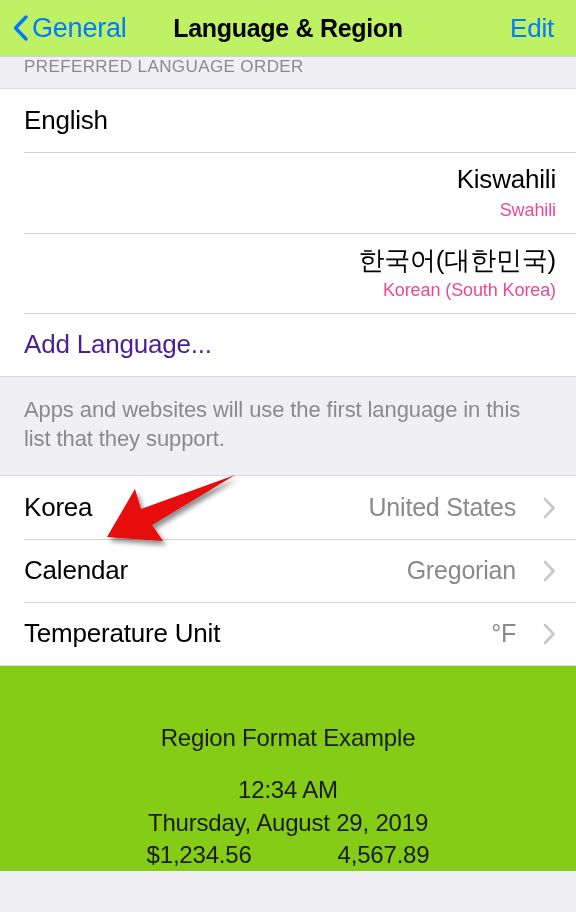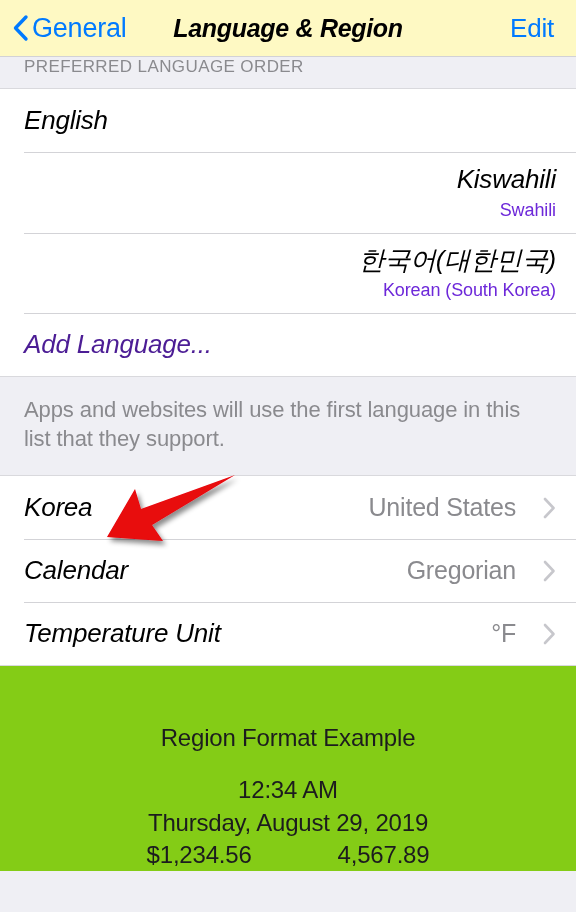--- a/index.html
+++ b/index.html
@@ -13,21 +13,21 @@
     font-family: "Liberation Sans", "DejaVu Sans", sans-serif;
     -webkit-font-smoothing: antialiased;
     overflow: hidden;
     position: relative;
   }
 
   
   .navbar {
     position: relative;
     height: 57px;
-    background: #fef9c3;
+    background: #bef264;
     border-bottom: 1px solid #d2d2d6;
     box-sizing: border-box;
     display: flex;
     align-items: center;
   }
   .nav-back {
     display: flex;
     align-items: center;
     position: absolute;
     left: 12px;
@@ -53,21 +53,20 @@
     left: 0;
     right: 0;
     text-align: center;
     font-size: 25px;
     font-weight: bold;
     color: #000;
     letter-spacing: -0.3px;
     top: 50%;
     transform: translateY(-50%);
     pointer-events: none;
-    font-style: italic;
   }
   .nav-edit {
     position: absolute;
     right: 22px;
     top: 50%;
     transform: translateY(-50%);
     color: #007aff;
     font-size: 26px;
     letter-spacing: -0.2px;
     cursor: pointer;
@@ -118,25 +117,24 @@
     right: 0;
     top: 0;
     height: 1px;
     background: #d3d3d7;
   }
   .row-title {
     font-size: 26px;
     color: #000;
     letter-spacing: -0.2px;
     line-height: 1.15;
-    font-style: italic;
   }
   .row-subtitle {
     font-size: 18px;
-    color: #6d28d9;
+    color: #ec4899;
     letter-spacing: -0.1px;
     margin-top: 5px;
     line-height: 1.15;
   }
   .row-link .row-title {
     color: #4c1d95;
   }
   .row-right {
     display: flex;
     align-items: center;

